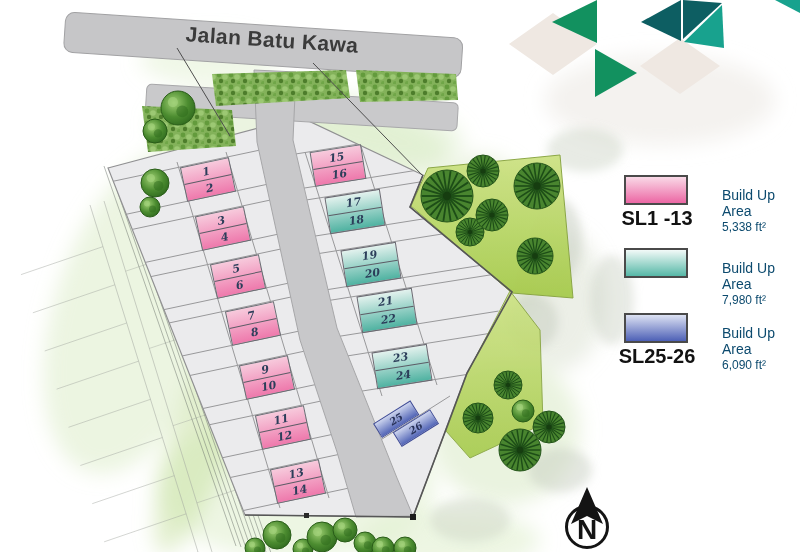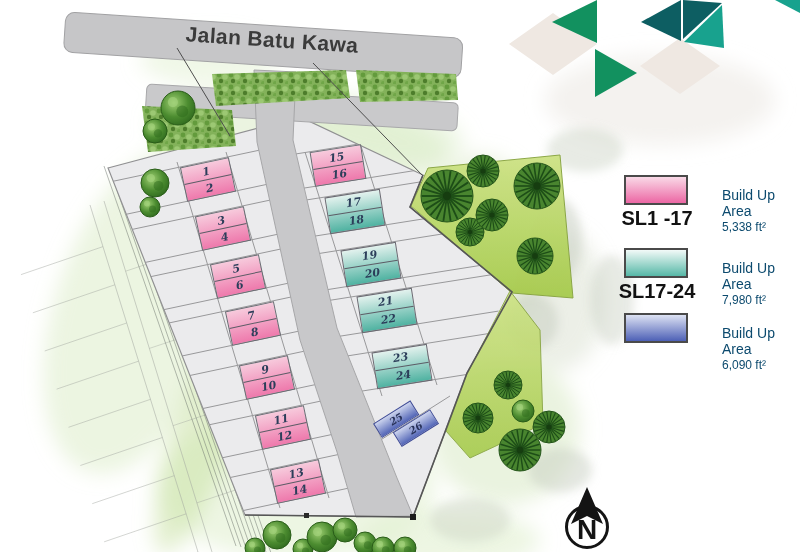--- a/index.html
+++ b/index.html
@@ -625,35 +625,35 @@
           <span class="lot-num">25</span>
         </div>
         <div class="lot-blue-part" style="left: 12px; top: 19px; width: 44px; height: 17px; background: linear-gradient(rgb(204, 212, 238), rgb(81, 100, 182));">
           <span class="lot-num">26</span>
         </div>
       </div>
     </div>
 
 <div class="legend-item" style="top:173px">
   <div class="swatch" id="sw0" style="background: linear-gradient(rgb(249, 217, 231), rgb(236, 103, 164));"></div>
-  <div class="code">SL1 -17</div>
+  <div class="code">SL1 -13</div>
   <div class="areas">
     <div class="area-label">Build Up Area</div>
     <div class="area-value">5,338 ft²</div>
   </div>
 </div>
 <div class="legend-item" style="top:246px">
   <div class="swatch" id="sw1" style="background: linear-gradient(rgb(242, 250, 248), rgb(86, 184, 167));"></div>
-  <div class="code">SL17-24</div>
   <div class="areas">
     <div class="area-label">Build Up Area</div>
     <div class="area-value">7,980 ft²</div>
   </div>
 </div>
 <div class="legend-item" style="top:311px">
   <div class="swatch" id="sw2" style="background: linear-gradient(rgb(221, 226, 243), rgb(77, 96, 182));"></div>
+  <div class="code">SL25-26</div>
   <div class="areas">
     <div class="area-label">Build Up Area</div>
     <div class="area-value">6,090 ft²</div>
   </div>
 </div>
 
 </div>
 
 </body></html>

